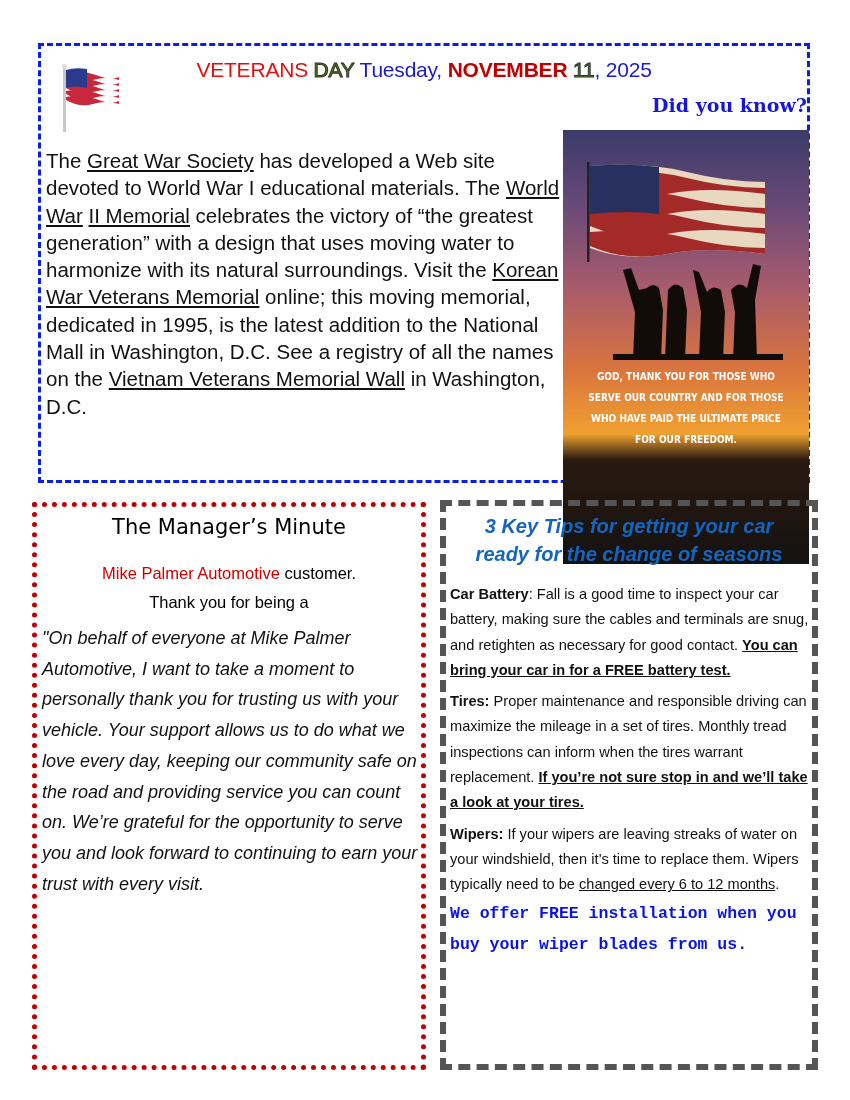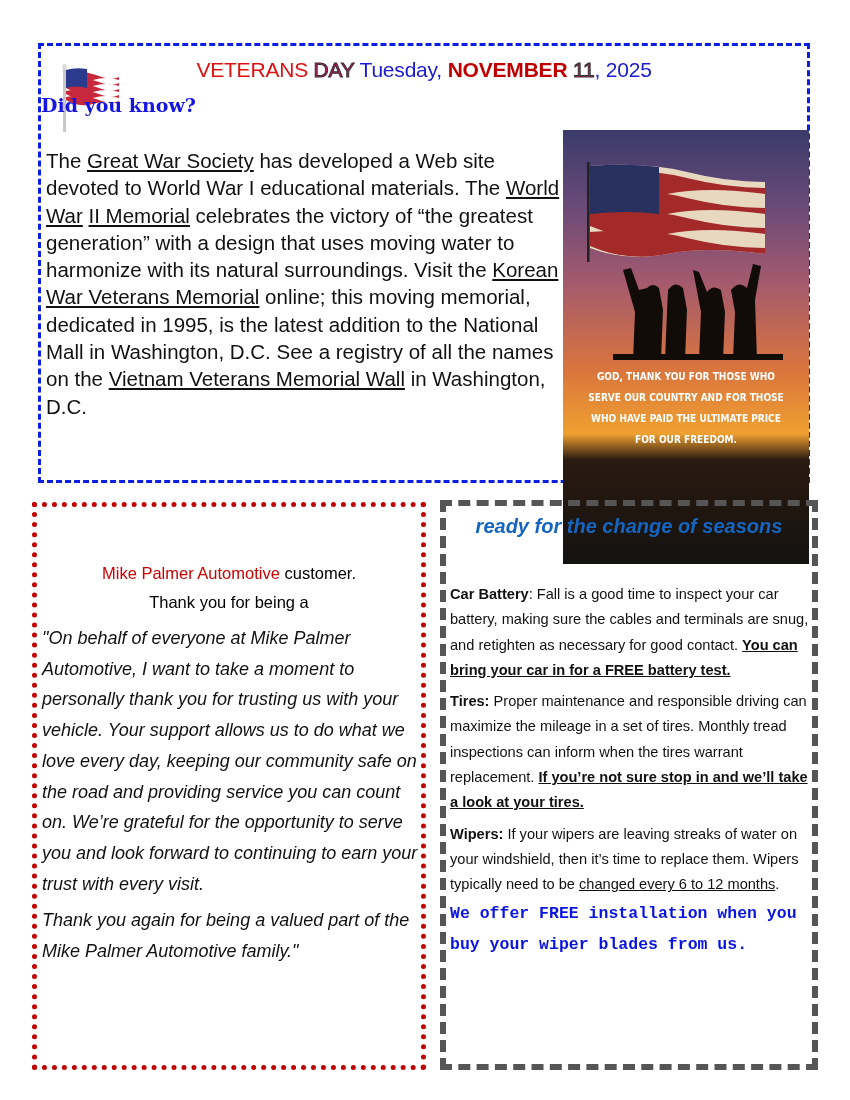--- a/index.html
+++ b/index.html
@@ -9,25 +9,25 @@
   .top-box {
     position: absolute; left: 38px; top: 43px; width: 772px; height: 440px;
     border: 3px dashed #0a1ee6; box-sizing: border-box;
   }
   .flag-icon { position: absolute; left: 20px; top: 18px; width: 60px; height: 70px; }
   .headline {
     position: absolute; left: 0; right: 0; top: 12px; text-align: center;
     font-family: "Liberation Sans", sans-serif; font-size: 21px; letter-spacing: -0.2px;
   }
   .hl-red { color: #e01010; }
-  .hl-outline { color: #be185d; -webkit-text-stroke: 1px #333; }
+  .hl-outline { color: #4d7c0f; -webkit-text-stroke: 1px #333; }
   .hl-blue { color: #1a1ad0; }
   .hl-darkred { color: #c00000; font-weight: bold; }
   .subhead {
-    position: absolute; left: 0; right: 0; top: 48px; text-align: left;
+    position: absolute; left: 0; right: 0; top: 48px; text-align: right;
     font-family: "DejaVu Serif", serif; font-weight: bold; font-size: 19px; color: #1616e0;
   }
   .did-know-text {
     position: absolute; left: 5px; top: 101px; width: 520px;
     font-family: "Liberation Sans", sans-serif; font-size: 20.5px; line-height: 27.3px; color: #111;
   }
   .did-know-text .u { text-decoration: underline; }
 
   .poster {
     position: absolute; left: 522px; top: 84px; width: 246px; height: 434px;
@@ -135,32 +135,33 @@
     <div class="poster-caption">
       <div>GOD, THANK YOU FOR THOSE WHO</div>
       <div>SERVE OUR COUNTRY AND FOR THOSE</div>
       <div>WHO HAVE PAID THE ULTIMATE PRICE</div>
       <div>FOR OUR FREEDOM.</div>
     </div>
   </div>
 </section>
 
 <section class="mgr-box">
+  <div class="mgr-title">The Manager’s Minute</div>
   <div class="mgr-thanks">
     <div><span class="red">Mike Palmer Automotive</span><span> customer.</span></div>
     <div>Thank you for being a</div>
   </div>
   <div class="mgr-quote">
     <p>"On behalf of everyone at Mike Palmer Automotive, I want to take a moment to personally thank you for trusting us with your vehicle. Your support allows us to do what we love every day, keeping our community safe on the road and providing service you can count on. We’re grateful for the opportunity to serve you and look forward to continuing to earn your trust with every visit.</p>
-    <p>Thank you again for being a valued part of the Mike Palmer Automotive family."</p>
   </div>
 </section>
 
 <section class="tips-box">
   <div class="tips-title">
+    <div>3 Key Tips for getting your car</div>
     <div>ready for the change of seasons</div>
   </div>
   <div class="tips-body">
     <p><b>Car Battery</b><span>:</span><span> Fall is a good time to inspect your car battery, making sure the cables and terminals are snug, and retighten as necessary for good contact. </span><span class="ub">You can bring your car in for a FREE battery test.</span></p>
     <p><b>Tires:</b><span> Proper maintenance and responsible driving can maximize the mileage in a set of tires. Monthly tread inspections can inform when the tires warrant replacement. </span><span class="ub">If you’re not sure stop in and we’ll take a look at your tires.</span></p>
     <p style="margin-bottom:0"><b>Wipers:</b><span> If your wipers are leaving streaks of water on your windshield, then it’s time to replace them. Wipers typically need to be </span><span class="u">changed every 6 to 12 months</span><span>.</span></p>
     <div class="tips-offer">We offer FREE installation when you buy your wiper blades from us.</div>
   </div>
 </section>
 

